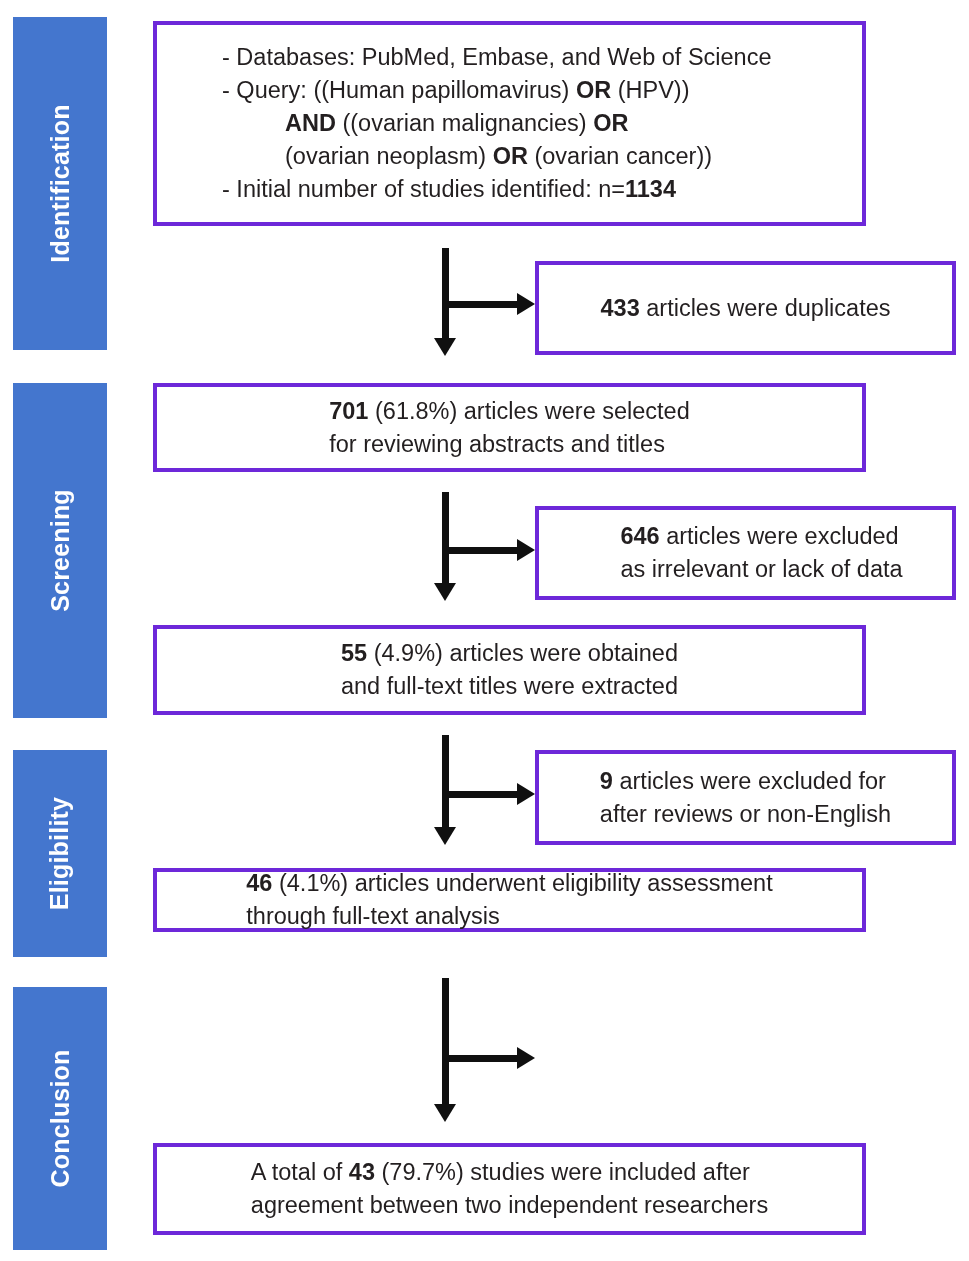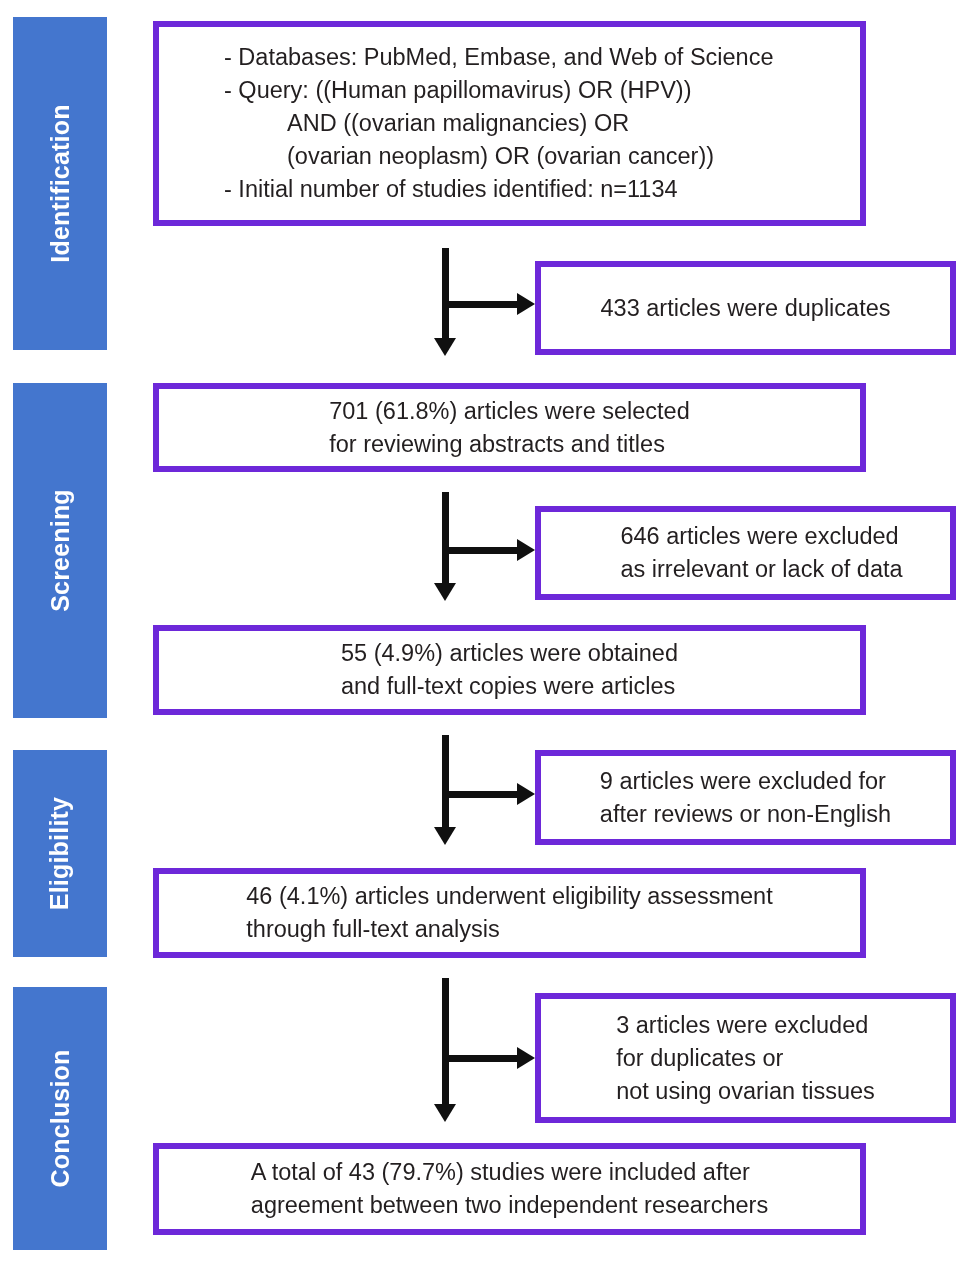--- a/index.html
+++ b/index.html
@@ -35,38 +35,38 @@
     font-size: 25px;
     letter-spacing: 0.2px;
     white-space: nowrap;
     transform: rotate(-90deg);
     transform-origin: center center;
   }
   
   .flow-box {
     position: absolute;
     background: #ffffff;
-    border: 6px solid #6d28d9;
+    border: 4px solid #6d28d9;
     box-sizing: border-box;
     display: flex;
     flex-direction: column;
     align-items: center;
     justify-content: center;
   }
   .flow-box.left-align {
     align-items: flex-start;
   }
   .line {
     font-size: 23.5px;
     line-height: 33px;
     white-space: nowrap;
     color: #231f20;
   }
   .line.indent-1 { padding-left: 63px; }
-  .b { font-weight: normal; }
+  .b { font-weight: bold; }
   
   .arrow-v {
     position: absolute;
     width: 7px;
     background: #101010;
   }
   .arrow-v-head {
     position: absolute;
     width: 0; height: 0;
     border-left: 11px solid transparent;
@@ -143,55 +143,48 @@
   <div class="flow-box" style="left:535px; top:506px; width:421px; height:94px;padding-left:32px;">
     <div>
         <div class="line"><span class="b">646</span><span> articles were excluded</span></div>
         <div class="line"><span>as irrelevant or lack of data</span></div>
       </div>
   </div>
 
   <div class="flow-box" style="left:153px; top:625px; width:713px; height:90px;">
     <div>
         <div class="line"><span class="b">55</span><span> (4.9%) articles were obtained</span></div>
-        <div class="line"><span>and full-text copies were articles</span></div>
+        <div class="line"><span>and full-text titles were extracted</span></div>
       </div>
   </div>
 
   <div class="arrow-v" style="left:442px; top:735px; height:94px;"></div>
   <div class="arrow-v-head" style="left:434px; top:827px;"></div>
   <div class="arrow-h" style="left:449px; top:791px; width:68px;"></div>
   <div class="arrow-h-head" style="left:517px; top:783px;"></div>
 
   <div class="flow-box" style="left:535px; top:750px; width:421px; height:95px;">
     <div>
         <div class="line"><span class="b">9</span><span> articles were excluded for</span></div>
         <div class="line"><span>after reviews or non-English</span></div>
       </div>
   </div>
 
-  <div class="flow-box" style="left:153px; top:868px; width:713px; height:90px;">
+  <div class="flow-box" style="left:153px; top:868px; width:713px; height:64px;">
     <div>
         <div class="line"><span class="b">46</span><span> (4.1%) articles underwent eligibility assessment</span></div>
         <div class="line"><span>through full-text analysis</span></div>
       </div>
   </div>
 
   <div class="arrow-v" style="left:442px; top:978px; height:128px;"></div>
   <div class="arrow-v-head" style="left:434px; top:1104px;"></div>
   <div class="arrow-h" style="left:449px; top:1055px; width:68px;"></div>
   <div class="arrow-h-head" style="left:517px; top:1047px;"></div>
 
-  <div class="flow-box" style="left:535px; top:993px; width:421px; height:130px;">
-    <div>
-        <div class="line"><span class="b">3</span><span> articles were excluded</span></div>
-        <div class="line"><span>for duplicates or</span></div>
-        <div class="line"><span>not using ovarian tissues</span></div>
-      </div>
-  </div>
 
   <div class="flow-box" style="left:153px; top:1143px; width:713px; height:92px;">
     <div>
         <div class="line"><span>A total of </span><span class="b">43</span><span> (79.7%) studies were included after</span></div>
         <div class="line"><span>agreement between two independent researchers</span></div>
       </div>
   </div>
 
 </div>
 

